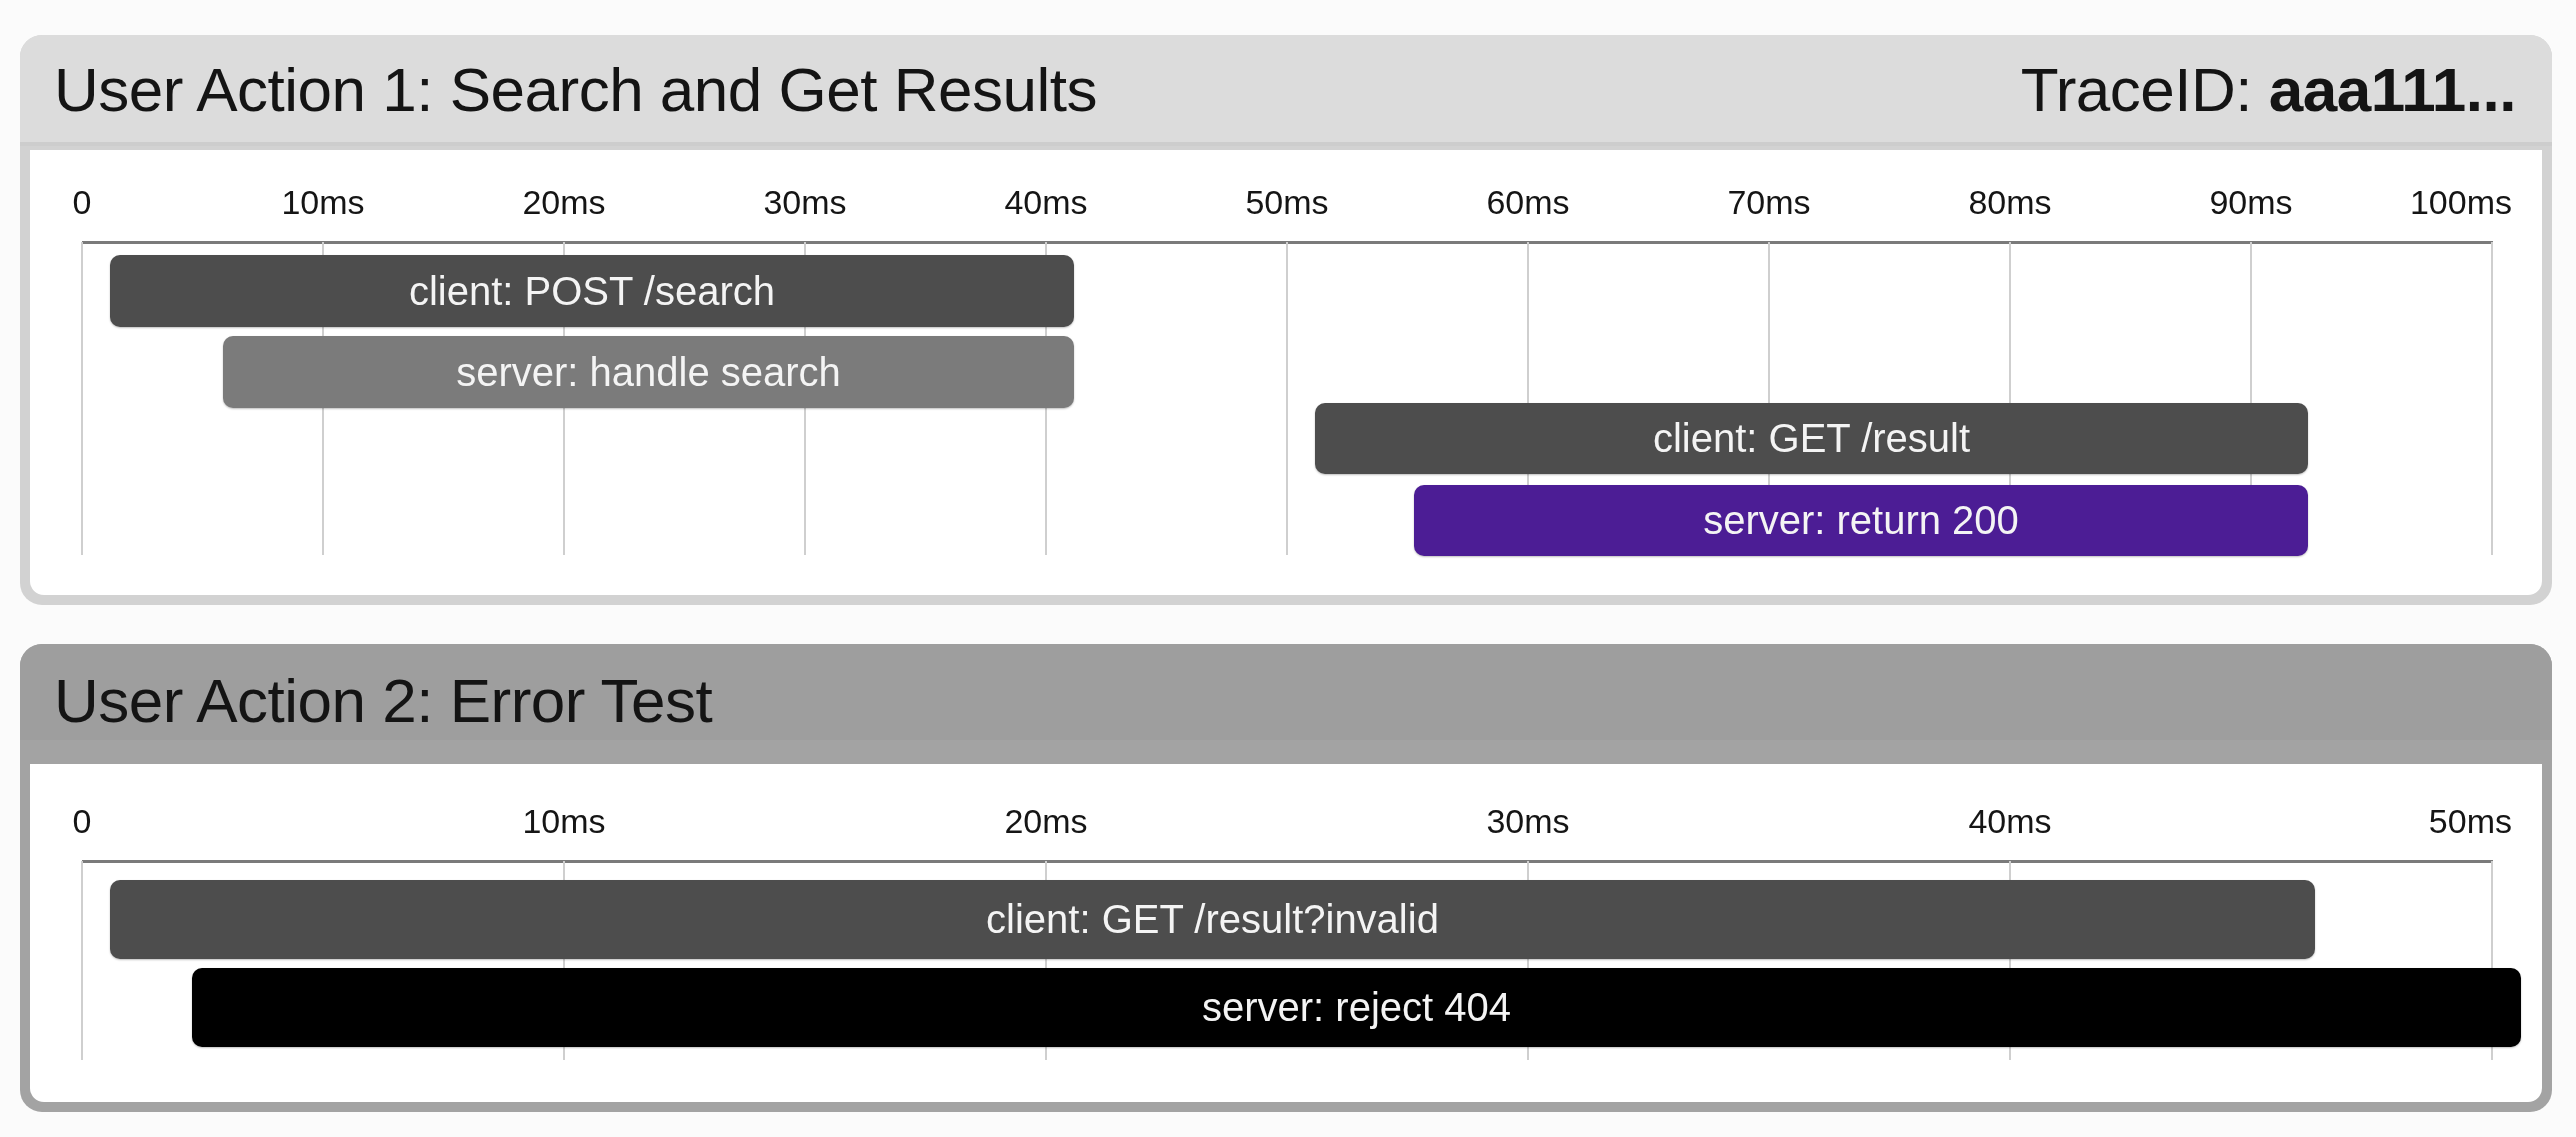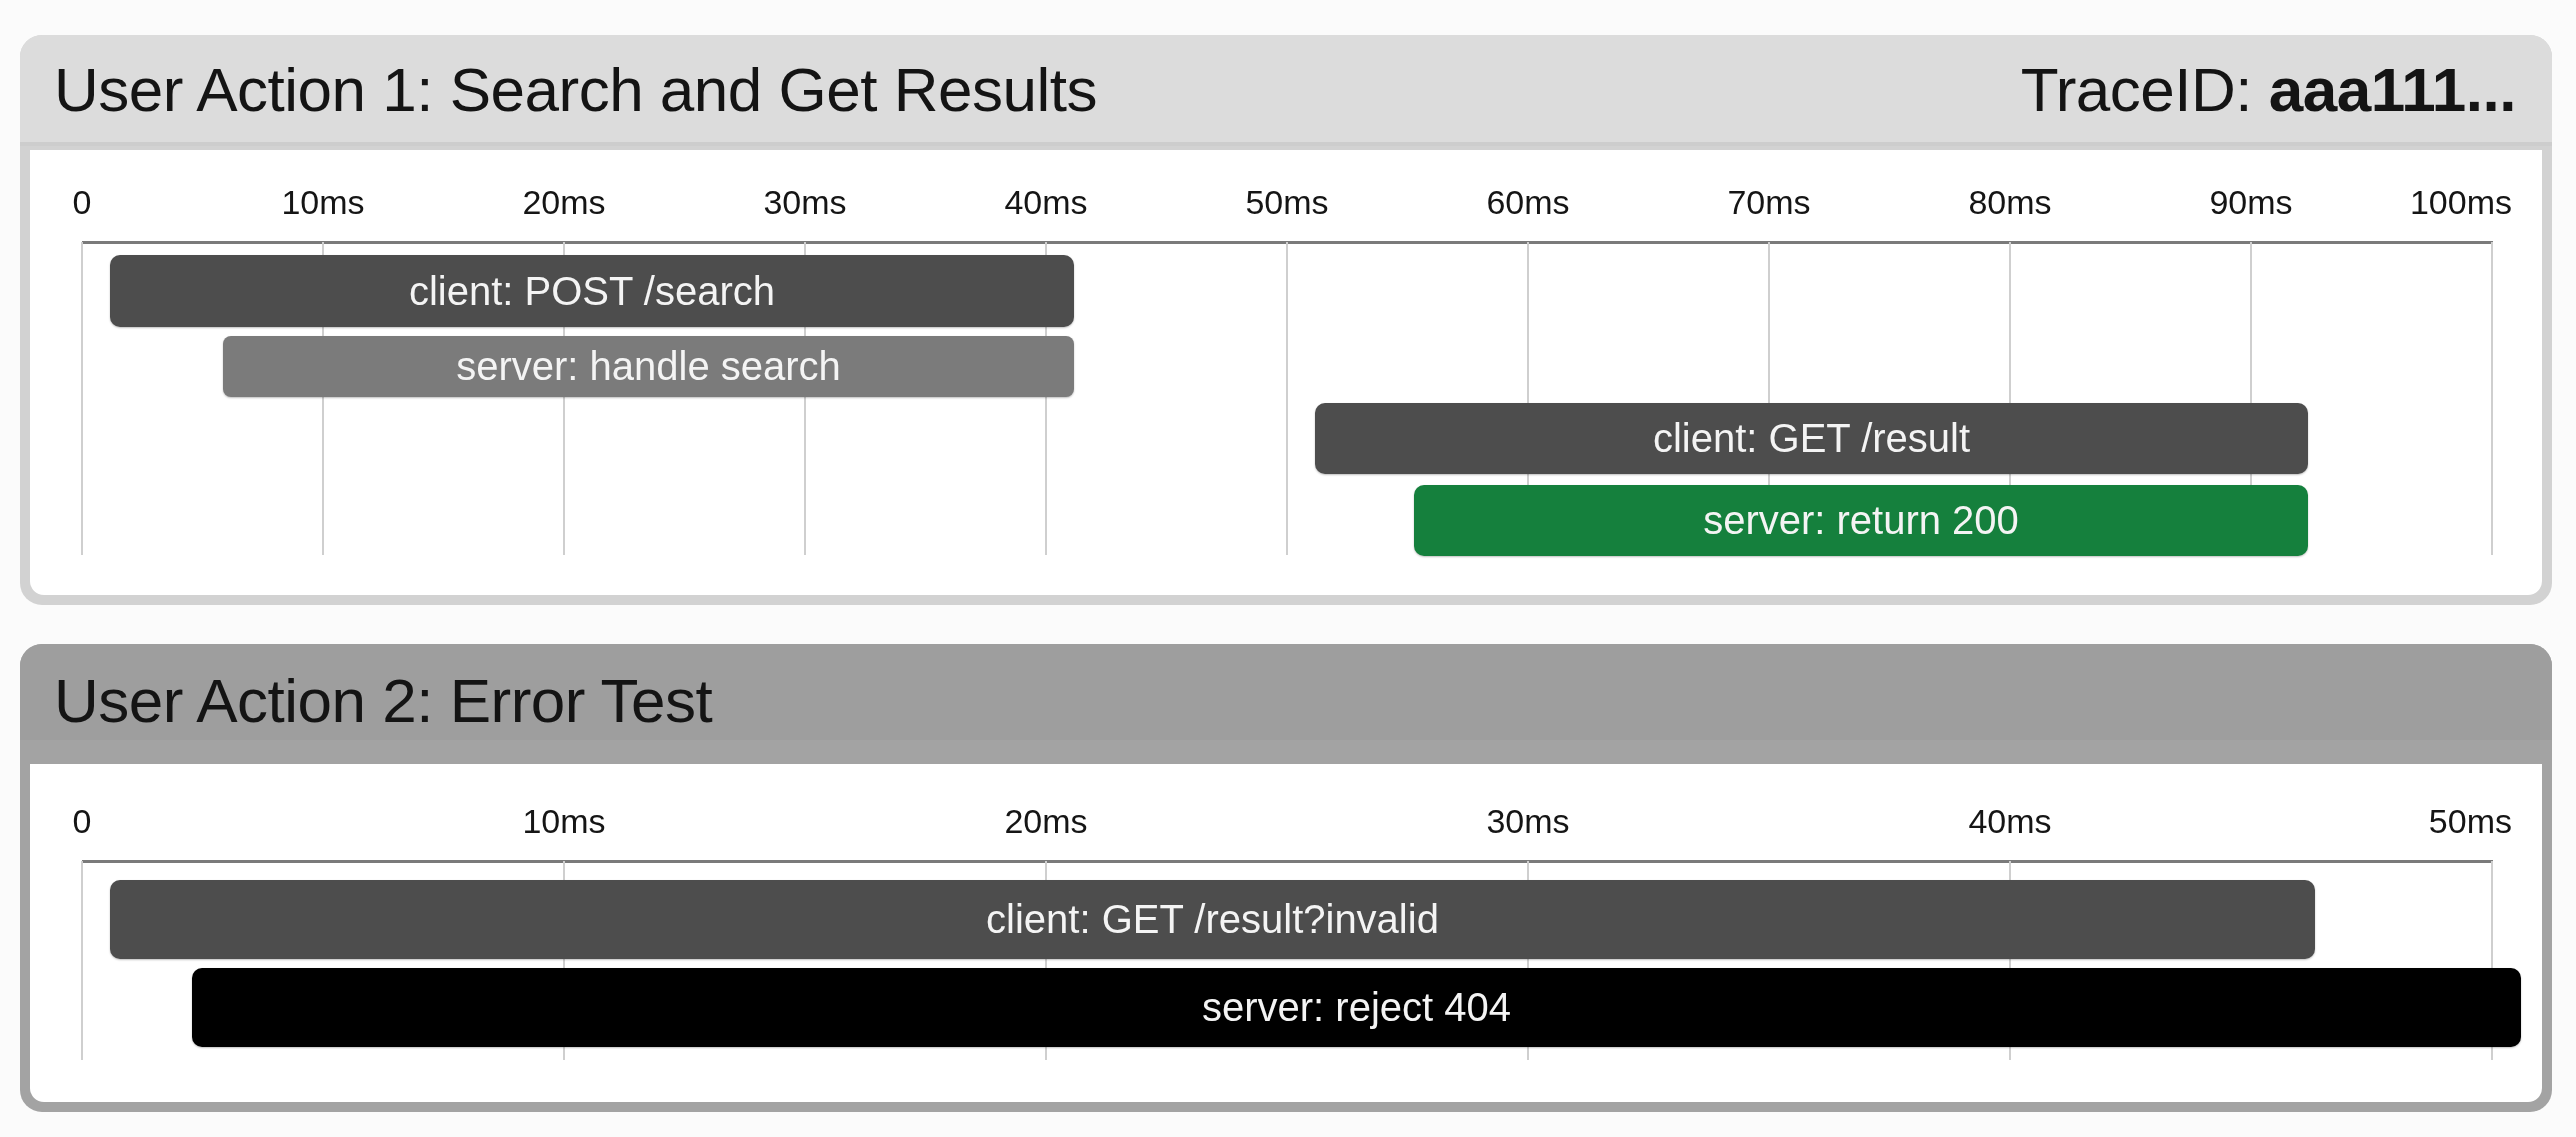--- a/index.html
+++ b/index.html
@@ -84,27 +84,27 @@
     <div class="tick-label" style="top: 185px; left: 1769px;">70ms</div>
     <div class="grid-line" style="left: 2009px; top: 242px; height: 313px;"></div>
     <div class="tick-label" style="top: 185px; left: 2010px;">80ms</div>
     <div class="grid-line" style="left: 2250px; top: 242px; height: 313px;"></div>
     <div class="tick-label" style="top: 185px; left: 2251px;">90ms</div>
     <div class="grid-line" style="left: 2491px; top: 242px; height: 313px;"></div>
     <div class="tick-label" style="top: 185px; transform: none; right: 64px;">100ms</div>
     <div class="span-bar" style="left: 82px; width: 964px; top: 255px; height: 72px; background: rgb(77, 77, 77);">
       <span>client: POST /search</span>
     </div>
-    <div class="span-bar" style="left: 195px; width: 851px; top: 336px; height: 61px; background: rgb(123, 123, 123); border-radius: 8px;">
+    <div class="span-bar" style="left: 195px; width: 851px; top: 336px; height: 72px; background: rgb(123, 123, 123);">
       <span>server: handle search</span>
     </div>
     <div class="span-bar" style="left: 1287px; width: 993px; top: 403px; height: 71px; background: rgb(77, 77, 77);">
       <span>client: GET /result</span>
     </div>
-    <div class="span-bar" style="left: 1386px; width: 894px; top: 485px; height: 71px; background: #15803d;">
+    <div class="span-bar" style="left: 1386px; width: 894px; top: 485px; height: 71px; background: #4c1d95;">
       <span>server: return 200</span>
     </div>
   </div>
 
 <div class="panel" id="panel-2" style="top:644px; height:468px; background:#a3a3a3;">
   <div class="panel-header" style="height:96px; background:#9e9e9e;">
     <div class="panel-title" style="top:26px;">User Action 2: Error Test</div>
   </div>
   <div class="panel-body" style="top:120px;"></div>
 </div>

